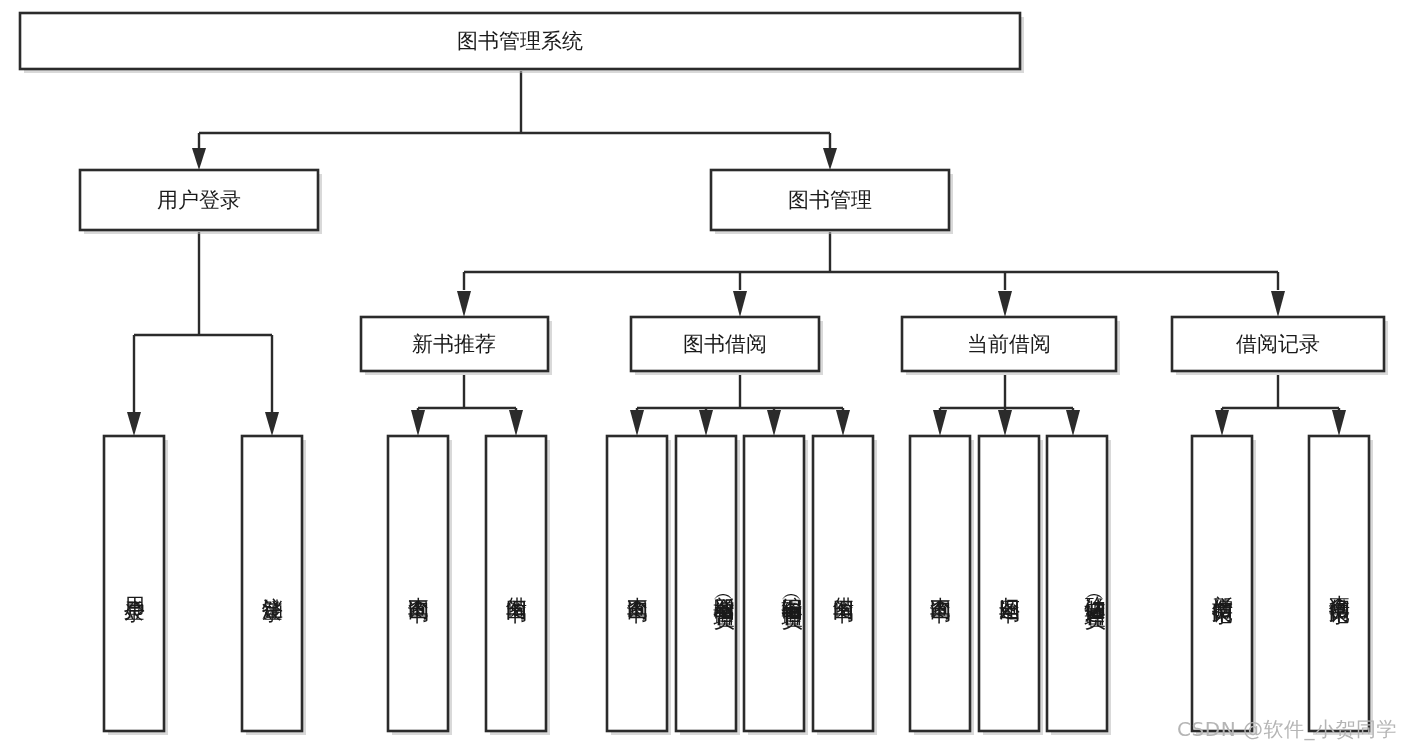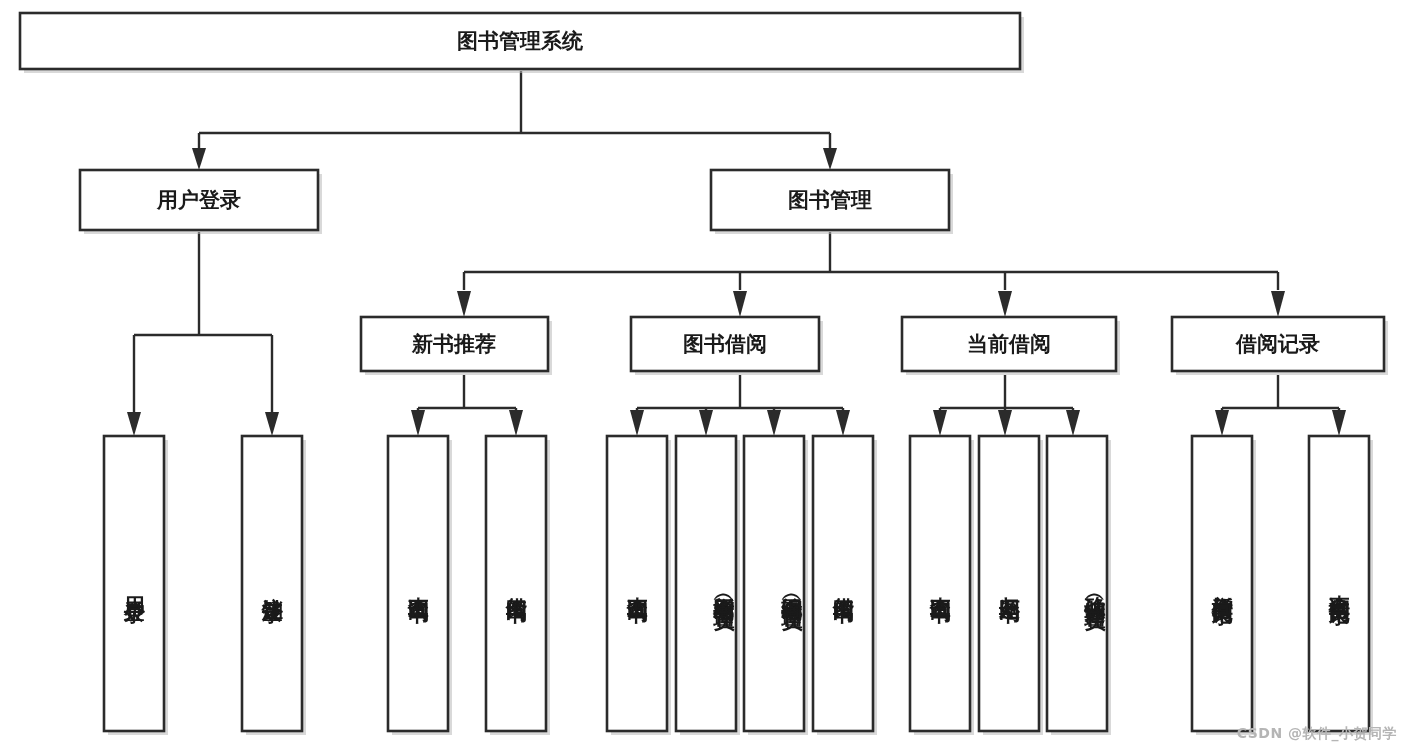--- a/index.html
+++ b/index.html
@@ -11,21 +11,20 @@
     width: 1405px;
     height: 747px;
     font-family: "DejaVu Sans", "Liberation Sans", sans-serif;
     overflow: hidden;
     position: relative;
   }
   #diagram-root {
     position: relative;
     width: 1405px;
     height: 747px;
-    font-weight: bold;
   }
   svg.flow {
     position: absolute;
     top: 0;
     left: 0;
     width: 1405px;
     height: 747px;
   }
   .node-box {
     fill: #ffffff;
@@ -63,21 +62,21 @@
     letter-spacing: 2px;
     text-align: center;
     white-space: nowrap;
     pointer-events: none;
   }
   .watermark {
     position: absolute;
     right: 8px;
     bottom: 4px;
     font-family: "DejaVu Sans", "Liberation Sans", sans-serif;
-    font-size: 14px;
+    font-size: 20px;
     color: #b5b5b5;
     white-space: nowrap;
     letter-spacing: 0.5px;
   }
 </style>
 </head>
 <body>
 
 <div id="diagram-root">
 

